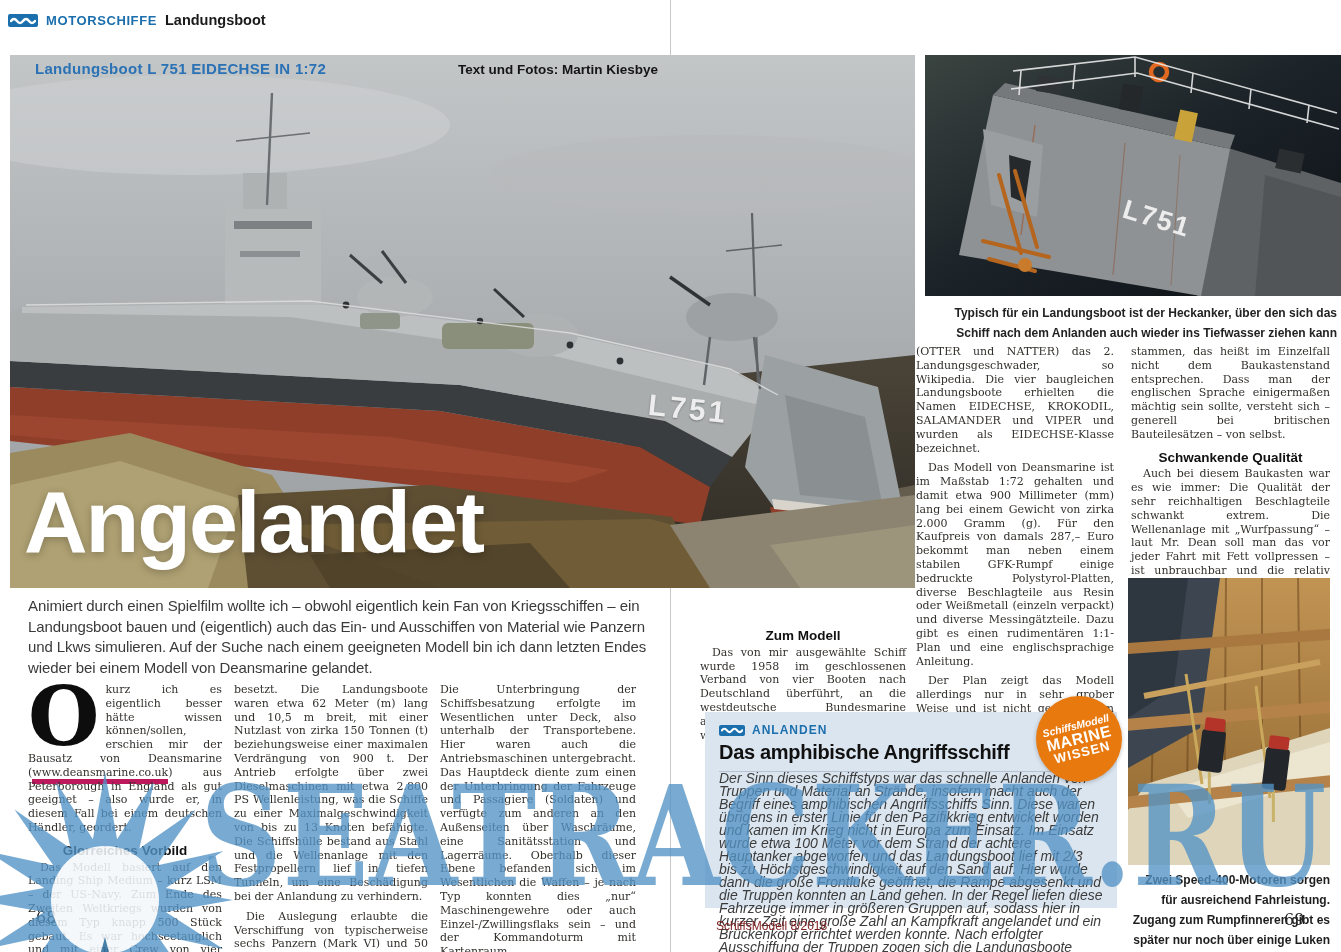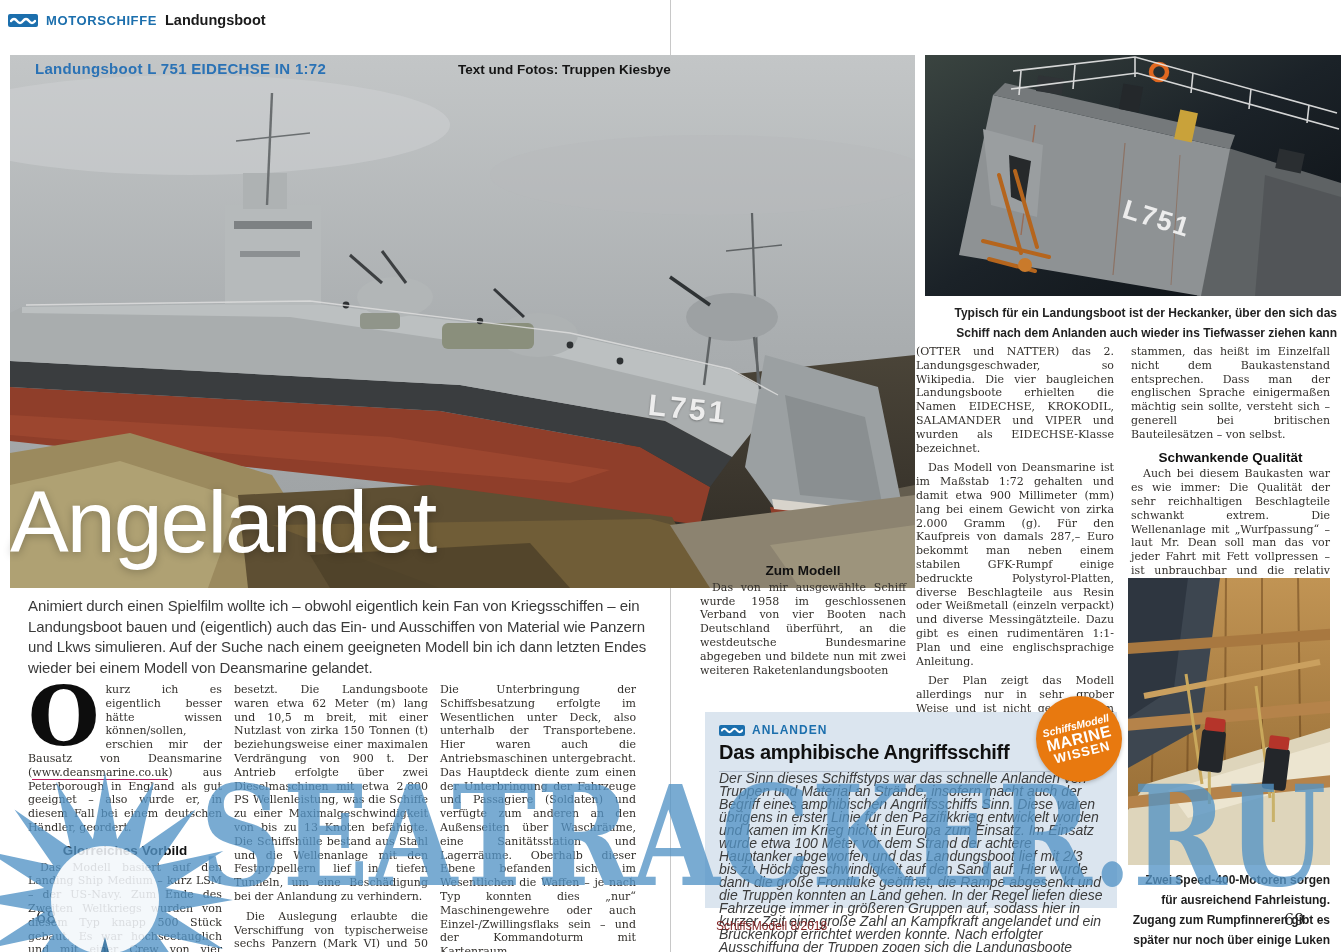--- a/index.html
+++ b/index.html
@@ -19,21 +19,21 @@
   .section-kicker { color:#1c6fad; font-weight:bold; font-size:13px; letter-spacing:.6px; }
   .header-topic { color:#1a1a1a; font-weight:bold; font-size:14.5px; }
 
   
   .main-photo { left:10px; top:55px; width:905px; height:533px; overflow:hidden; background:#aeb2b4; }
   .main-photo svg { display:block; width:100%; height:100%; }
 
   .photo-kicker { left:35px; top:60px; color:#2a72b5; font-weight:bold; font-size:15px; letter-spacing:.3px; }
   .byline { left:458px; top:62px; color:#151515; font-weight:bold; font-size:13.5px; }
   .article-title {
-    left:10px; top:478px; color:#ffffff; font-weight:normal; font-size:88px;
+    left:24px; top:478px; color:#ffffff; font-weight:bold; font-size:88px;
     letter-spacing:-2px; text-shadow:0 2px 8px rgba(0,0,0,.25); line-height:1;
   }
   .hull-number-main {
     left:648px; top:392px; color:#ededed; font-weight:bold; font-size:30px;
     letter-spacing:3px; transform:rotate(6deg); text-shadow:0 1px 2px rgba(0,0,0,.3);
   }
 
   .intro { left:28px; top:596px; width:622px; font-size:15px; line-height:20.5px; color:#3a3a3a; letter-spacing:-.1px; }
 
   
@@ -43,39 +43,39 @@
   .col2 { left:234px; width:194px; }
   .col3 { left:440px; width:196px; }
   .dropcap {
     float:left; font-family:"DejaVu Serif", serif; font-weight:bold;
     font-size:82px; line-height:62px; margin:2px 6px 0 0; color:#0d0d0d;
   }
   .subhead {
     font-family:"Liberation Sans", sans-serif; font-weight:bold; font-size:13.5px;
     color:#111; margin:9px 0 3px 0; text-align:center; text-indent:0;
   }
-  .textlink { color:#33302c; border-bottom:1px solid #be185d; text-decoration:none; }
+  .textlink { color:#33302c; border-bottom:5px solid #be185d; text-decoration:none; }
 
   .folio { font-family:"DejaVu Serif", serif; font-size:16px; color:#222; }
   .folio-left { left:36px; top:908px; }
   .folio-right { left:1284px; top:910px; }
   .footer-credit { left:716px; top:919px; font-size:12px; color:#7f1d1d; }
 
   
   .stern-photo { left:925px; top:55px; width:416px; height:241px; overflow:hidden; background:#161b21; }
   .stern-photo svg, .motor-photo svg { display:block; width:100%; height:100%; }
   .caption { font-weight:bold; font-size:12px; line-height:20px; color:#222; text-align:right; }
   .stern-caption { left:929px; top:303px; width:408px; }
 
   .rcol { top:345px; font-family:"DejaVu Serif", serif; font-size:11px; line-height:13.8px; color:#33302c; text-align:justify; }
   .rcol p + p { text-indent:12px; margin-top:6px; }
   .colA { left:916px; width:198px; }
   .colB { left:1131px; width:199px; }
 
-  .zum-modell { left:700px; top:564px; width:206px; font-family:"DejaVu Serif", serif; font-size:11px; line-height:13.8px; color:#33302c; text-align:justify; }
+  .zum-modell { left:700px; top:629px; width:206px; font-family:"DejaVu Serif", serif; font-size:11px; line-height:13.8px; color:#33302c; text-align:justify; }
 
   .motor-photo { left:1128px; top:578px; width:202px; height:287px; overflow:hidden; background:#a87f46; }
   .motor-caption { left:1128px; top:870px; width:202px; color:#1e1e1e; }
 
   
   .infobox { left:705px; top:712px; width:412px; height:196px; background:#dbe5ef; padding:11px 14px 10px 14px; }
   .infobox-header { display:flex; align-items:center; gap:7px; margin-bottom:4px; }
   .infobox-header .wave-chip { width:26px; height:11px; }
   .infobox-kicker { color:#1c6fad; font-weight:bold; font-size:12px; letter-spacing:1px; }
   .infobox-title { font-weight:bold; font-size:20px; color:#101010; letter-spacing:-.3px; padding-bottom:7px; border-bottom:1px solid #b7c3d2; }
@@ -182,21 +182,21 @@
     <polygon points="0,430 110,406 230,444 198,533 0,533" fill="#b3a477" opacity=".85"></polygon>
     <polygon points="228,440 420,430 662,462 700,533 238,533" fill="#5e4f33"></polygon>
     <polygon points="262,470 640,464 905,533 430,533" fill="#715e38" opacity=".95"></polygon>
     <polygon points="660,470 905,440 905,533 700,533" fill="#8c8370"></polygon>
     <polygon points="760,490 905,470 905,533 790,533" fill="#a1987f" opacity=".8"></polygon>
     <polygon points="300,500 520,488 560,533 320,533" fill="#4c4028" opacity=".8"></polygon>
   </svg>
 </div>
 
 <div class="abs photo-kicker">Landungsboot L 751 EIDECHSE IN 1:72</div>
-<div class="abs byline">Text und Fotos: Truppen Kiesbye</div>
+<div class="abs byline">Text und Fotos: Martin Kiesbye</div>
 <div class="abs article-title">Angelandet</div>
 <div class="abs hull-number-main">L751</div>
 
 <div class="abs intro">Animiert durch einen Spielfilm wollte ich – obwohl eigentlich kein Fan von Kriegsschiffen – ein Landungsboot bauen und (eigentlich) auch das Ein- und Ausschiffen von Material wie Panzern und Lkws simulieren. Auf der Suche nach einem geeigneten Modell bin ich dann letzten Endes wieder bei einem Modell von Deansmarine gelandet.</div>
 
 <div class="abs bodycol col1">
   <p><span class="dropcap">O</span><span>kurz ich es eigentlich besser hätte wissen können/sollen, erschien mir der Bausatz von Deansmarine (</span><a href="#" class="textlink">www.deansmarine.co.uk</a><span>) aus Peterborough in England als gut geeignet – also wurde er, in diesem Fall bei einem deutschen Händler, geordert.</span></p>
   <div class="subhead">Glorreiches Vorbild</div>
   <p style="text-indent:12px;">Das Modell basiert auf den Landing Ship Medium – kurz LSM – der US-Navy. Zum Ende des Zweiten Weltkriegs wurden von diesem Typ knapp 500 Stück gebaut. Es war hochseetauglich und mit einer Crew von vier Offizieren und 48 bis 54 Mannschaften</p>
 </div>

